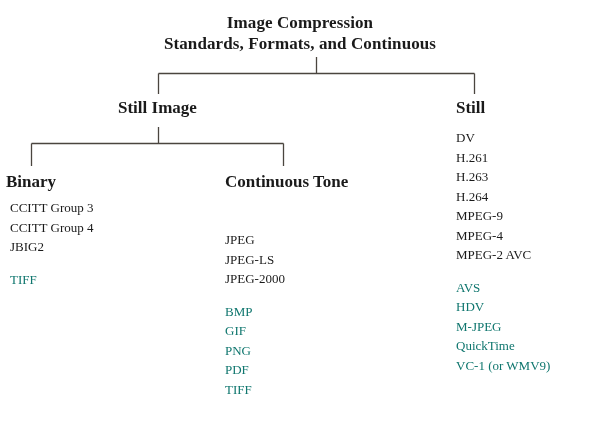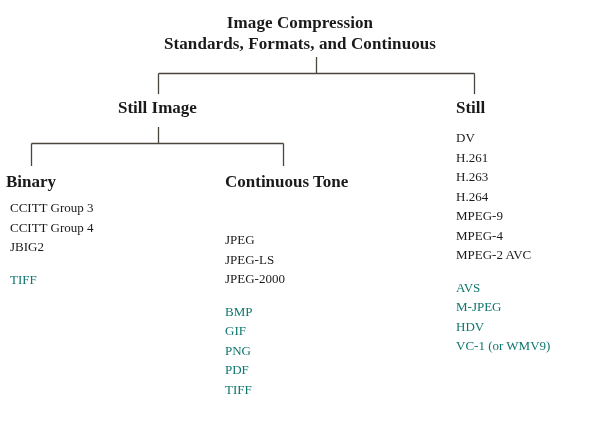--- a/index.html
+++ b/index.html
@@ -134,18 +134,19 @@
     </div>
   <div class="item-list" id="list-video">
       <span class="item">DV</span>
       <span class="item">H.261</span>
       <span class="item">H.263</span>
       <span class="item">H.264</span>
       <span class="item">MPEG-9</span>
       <span class="item">MPEG-4</span>
       <span class="item">MPEG-2 AVC</span>
       <span class="item muted gap">AVS</span>
+      <span class="item muted">HDV</span>
       <span class="item muted">M-JPEG</span>
-      <span class="item muted">HDV</span>
+      <span class="item muted">QuickTime</span>
       <span class="item muted">VC-1 (or WMV9)</span>
     </div>
 
 </div>
 
 </body></html>

